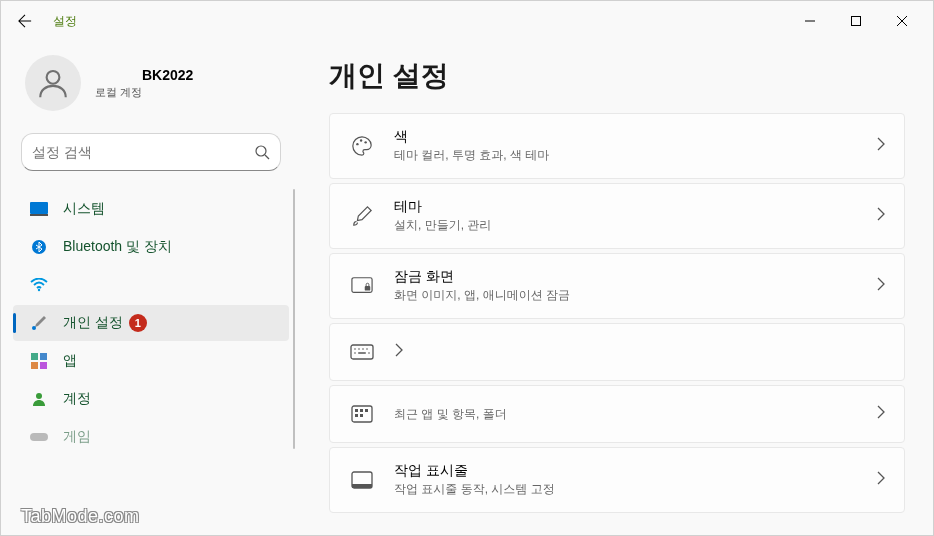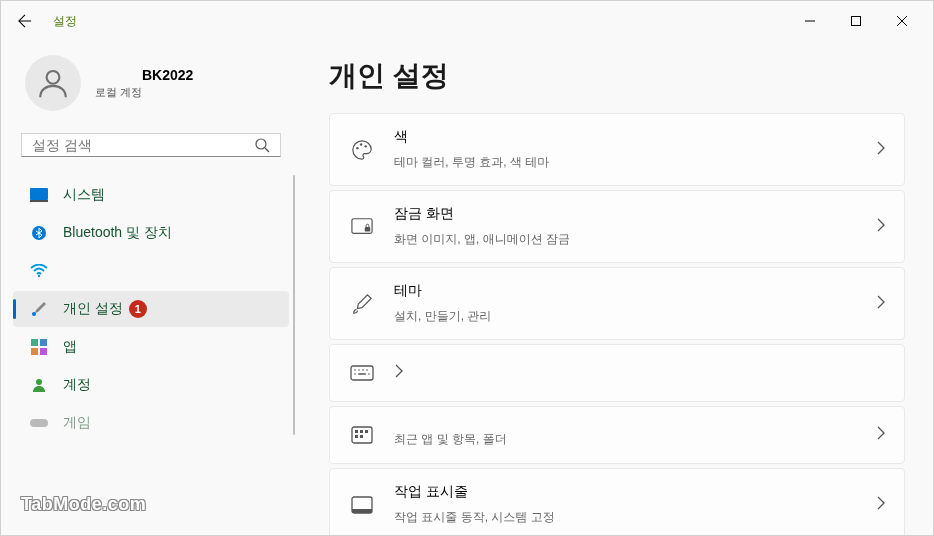--- a/index.html
+++ b/index.html
@@ -13,43 +13,43 @@
 
 .content { display: flex; height: calc(100% - 40px); }
 
 .sidebar { width: 300px; padding: 0 8px; display: flex; flex-direction: column; }
 .user-section { display: flex; align-items: center; padding: 14px 16px 18px; }
 .avatar { width: 56px; height: 56px; border-radius: 50%; background: #e8e8e8; display: flex; align-items: center; justify-content: center; }
 .user-info { margin-left: 14px; }
 .user-name { font-size: 14px; font-weight: 600; color: #000; margin-left: 47px; }
 .user-type { font-size: 11px; color: #555; margin-top: 2px; }
 
-.search-box { margin: 4px 12px 18px; background: #fff; border: 1px solid #d5d5d5; border-bottom: 1px solid #888; border-radius: 0; height: 24px; display: flex; align-items: center; padding: 0 10px; }
+.search-box { margin: 4px 12px 18px; background: #fff; border: 1px solid #d5d5d5; border-bottom: 1px solid #888; border-radius: 12px; height: 38px; display: flex; align-items: center; padding: 0 10px; }
 .search-box input { border: none; outline: none; flex: 1; font-size: 14px; background: transparent; }
 
 .nav-list { position: relative; flex: 1; }
 .nav-item { display: flex; align-items: center; padding: 8px 16px; border-radius: 4px; cursor: pointer; margin: 2px 4px; position: relative; }
 .nav-item.selected { background: #eaeaea; }
 .nav-item.selected::before { content: ""; position: absolute; left: 0; top: 8px; bottom: 8px; width: 3px; background: #0067c0; border-radius: 2px; }
 .nav-icon { width: 20px; height: 20px; display: flex; align-items: center; justify-content: center; margin-right: 14px; }
 .nav-label { font-size: 14px; color: #14532d; }
 .badge { display: inline-flex; align-items: center; justify-content: center; width: 18px; height: 18px; border-radius: 50%; background: #c42b1c; color: #fff; font-size: 11px; font-weight: 600; margin-left: 6px; }
 .nav-scrollbar { position: absolute; right: -2px; top: 0; width: 2px; height: 260px; background: #c0c0c0; border-radius: 1px; }
 
 .main { flex: 1; padding: 16px 28px 0 28px; overflow-y: auto; }
 .page-title { font-size: 28px; font-weight: 600; color: #1a1a1a; margin-bottom: 18px; }
 .card { background: #fdfdfd; border: 1px solid #e8e8e8; border-radius: 4px; padding: 14px 18px; margin-bottom: 4px; display: flex; align-items: center; cursor: pointer; }
 .card-icon { width: 28px; height: 28px; display: flex; align-items: center; justify-content: center; margin-right: 18px; }
 .card-body { flex: 1; }
 .card-title-row { display: flex; align-items: center; }
 .card-title { font-size: 14px; color: #000; }
-.card-subtitle { font-size: 12px; color: #666; margin-top: 8px; }
+.card-subtitle { font-size: 12px; color: #666; margin-top: 1px; }
 .card-chevron { color: #555; }
 
-.watermark { position: absolute; left: 20px; bottom: 20px; font-size: 18px; font-weight: 700; color: #fff; text-shadow: -1px -1px 0 #888, 1px -1px 0 #888, -1px 1px 0 #888, 1px 1px 0 #888; letter-spacing: 0.5px; pointer-events: none; }
+.watermark { position: absolute; left: 20px; bottom: 8px; font-size: 18px; font-weight: 400; color: #fff; text-shadow: -1px -1px 0 #888, 1px -1px 0 #888, -1px 1px 0 #888, 1px 1px 0 #888; letter-spacing: 0.5px; pointer-events: none; }
 </style>
 </head>
 <body>
 
 <div class="titlebar">
   <div class="back-btn">
     <svg width="14" height="14" viewBox="0 0 16 16">
         <path d="M8 1L1 8l7 7M1 8h14" stroke="#000" stroke-width="1.2" fill="none"></path>
       </svg>
   </div>
@@ -192,49 +192,49 @@
           </div>
         <div class="card-subtitle">테마 컬러, 투명 효과, 색 테마</div>
       </div>
       <div class="card-chevron"><svg width="10" height="14" viewBox="0 0 8 14">
             <path d="M1 1l6 6-6 6" stroke="#555" fill="none" stroke-width="1.3"></path>
           </svg></div>
     </div>
 
     <div class="card">
       <div class="card-icon">
+          <svg width="22" height="22" viewBox="0 0 24 24">
+            <path d="M18 2l4 4-10 10-5 1 1-5z" stroke="#555" fill="none" stroke-width="1.3"></path>
+            <path d="M6 18c-2 0-3 2-3 4 2 0 4-1 4-3" stroke="#555" fill="none" stroke-width="1.3"></path>
+          </svg>
+        </div>
+      <div class="card-body">
+        <div class="card-title-row">
+            <div class="card-title">테마</div>
+          </div>
+        <div class="card-subtitle">설치, 만들기, 관리</div>
+      </div>
+      <div class="card-chevron"><svg width="10" height="14" viewBox="0 0 8 14">
+            <path d="M1 1l6 6-6 6" stroke="#555" fill="none" stroke-width="1.3"></path>
+          </svg></div>
+    </div>
+
+    <div class="card">
+      <div class="card-icon">
           <svg width="22" height="20" viewBox="0 0 24 20">
             <rect x="1" y="1" width="22" height="16" rx="2" stroke="#555" fill="none" stroke-width="1.3"></rect>
             <rect x="15" y="10" width="6" height="5" rx="1" fill="#555"></rect>
             <path d="M16.5 10v-1.5a1.5 1.5 0 013 0V10" stroke="#555" fill="none"></path>
           </svg>
         </div>
       <div class="card-body">
         <div class="card-title-row">
             <div class="card-title">잠금 화면</div>
           </div>
         <div class="card-subtitle">화면 이미지, 앱, 애니메이션 잠금</div>
-      </div>
-      <div class="card-chevron"><svg width="10" height="14" viewBox="0 0 8 14">
-            <path d="M1 1l6 6-6 6" stroke="#555" fill="none" stroke-width="1.3"></path>
-          </svg></div>
-    </div>
-
-    <div class="card">
-      <div class="card-icon">
-          <svg width="22" height="22" viewBox="0 0 24 24">
-            <path d="M18 2l4 4-10 10-5 1 1-5z" stroke="#555" fill="none" stroke-width="1.3"></path>
-            <path d="M6 18c-2 0-3 2-3 4 2 0 4-1 4-3" stroke="#555" fill="none" stroke-width="1.3"></path>
-          </svg>
-        </div>
-      <div class="card-body">
-        <div class="card-title-row">
-            <div class="card-title">테마</div>
-          </div>
-        <div class="card-subtitle">설치, 만들기, 관리</div>
       </div>
       <div class="card-chevron"><svg width="10" height="14" viewBox="0 0 8 14">
             <path d="M1 1l6 6-6 6" stroke="#555" fill="none" stroke-width="1.3"></path>
           </svg></div>
     </div>
 
     <div class="card">
       <div class="card-icon">
           <svg width="24" height="16" viewBox="0 0 24 16">
             <rect x="1" y="1" width="22" height="14" rx="2" stroke="#555" fill="none" stroke-width="1.3"></rect>

